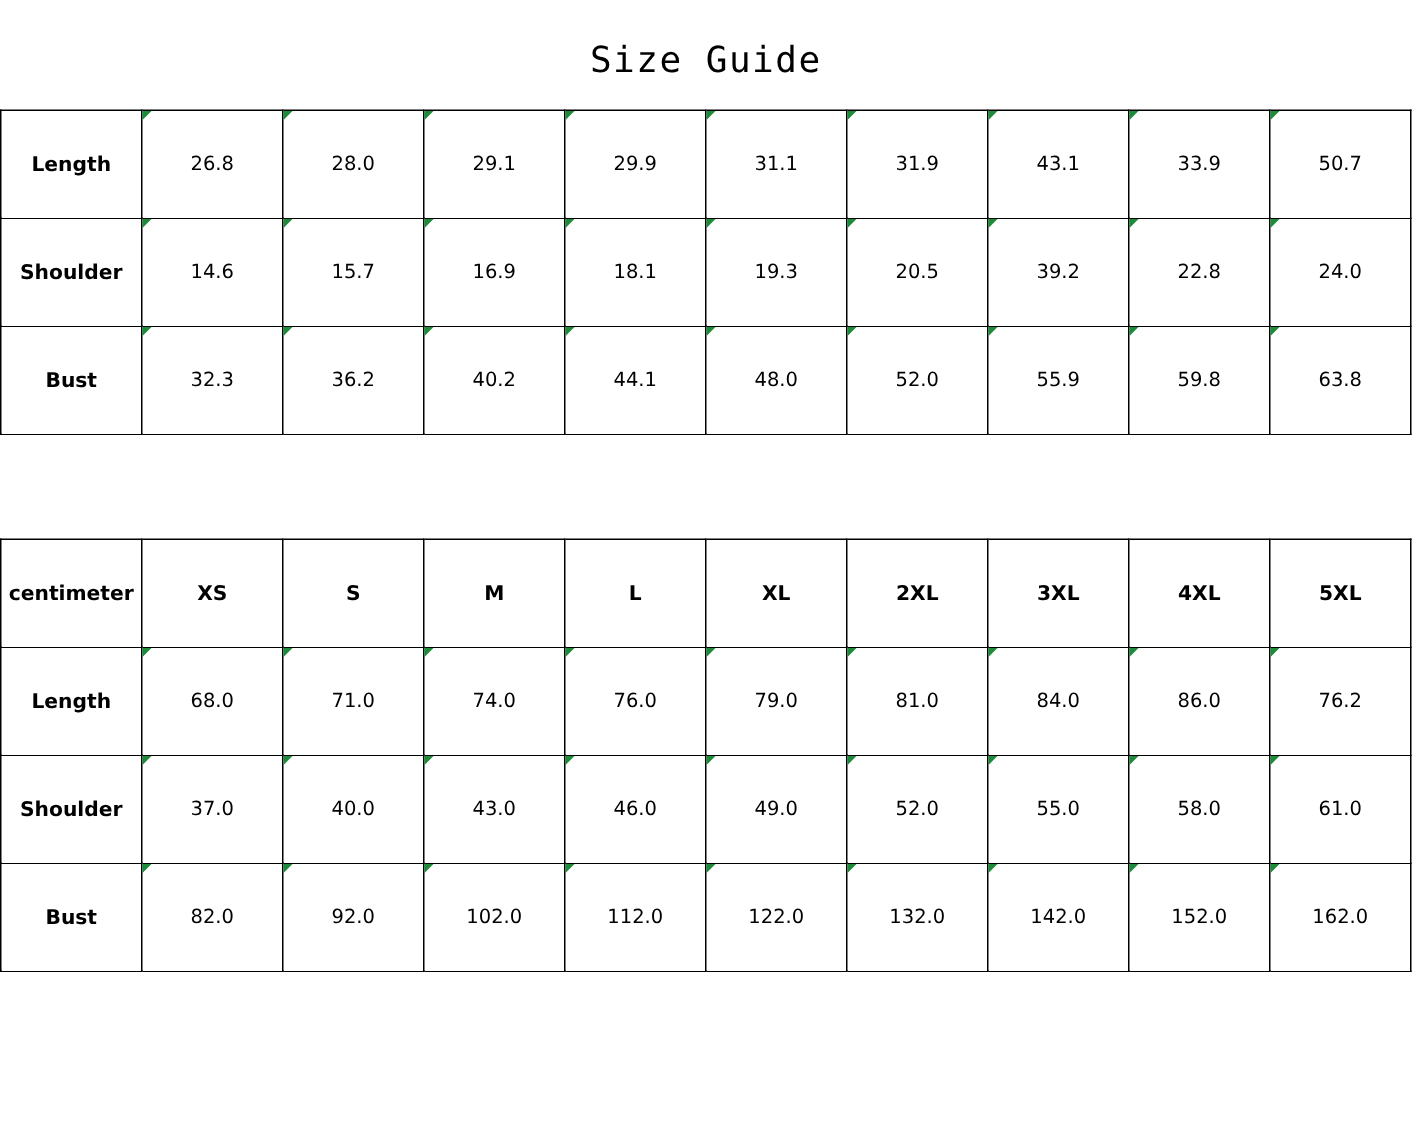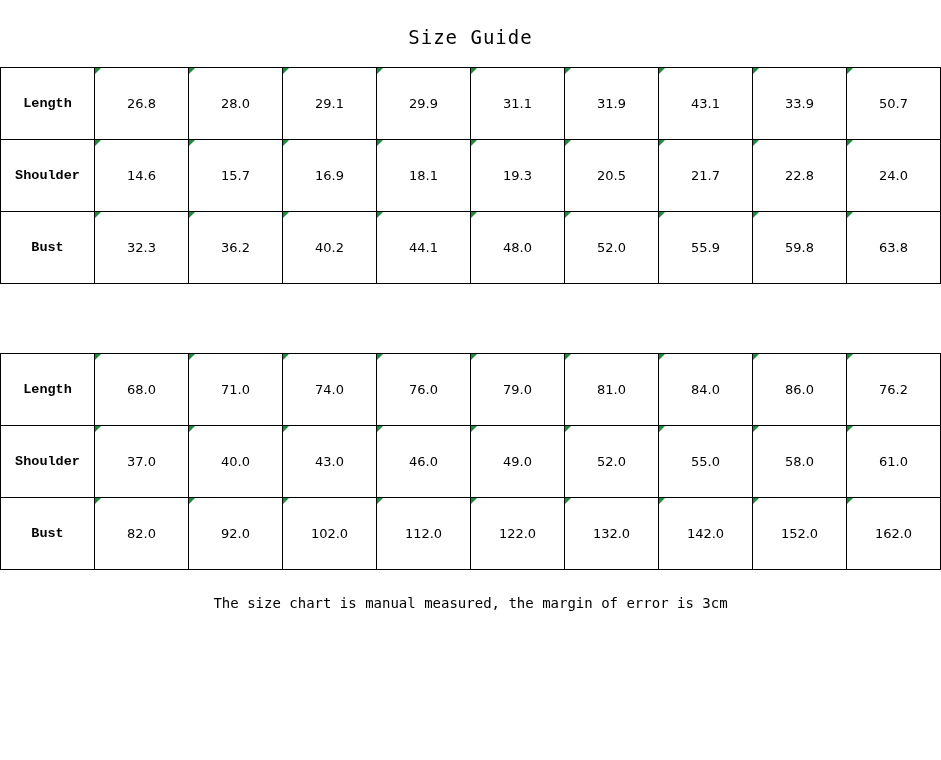--- a/index.html
+++ b/index.html
@@ -15,21 +15,21 @@
     overflow: hidden;
   }
   .page {
     position: relative;
     width: 941px;
     height: 760px;
     box-sizing: border-box;
   }
   .title {
     text-align: center;
-    font-size: 19px;
+    font-size: 24px;
     letter-spacing: 1px;
     padding-top: 26px;
     padding-bottom: 19px;
     font-family: "DejaVu Sans Mono", monospace;
     color: #000;
   }
   table.size-table {
     width: 941px;
     border-collapse: collapse;
     table-layout: fixed;
@@ -44,21 +44,20 @@
     position: relative;
     background: #ffffff;
   }
   table.size-table td.head {
     font-weight: bold;
     font-size: 13.5px;
   }
   table.size-table td.rowlabel {
     font-weight: bold;
     font-size: 13.5px;
-    font-family: Liberation Mono, monospace;
   }
   
   td.marked::before {
     content: "";
     position: absolute;
     top: 0;
     left: 0;
     width: 0;
     height: 0;
     border-top: 6px solid #1e8b3a;
@@ -113,21 +112,21 @@
           <td class="marked">50.7</td>
         </tr>
         <tr>
           <td class="rowlabel">Shoulder</td>
           <td class="marked">14.6</td>
           <td class="marked">15.7</td>
           <td class="marked">16.9</td>
           <td class="marked">18.1</td>
           <td class="marked">19.3</td>
           <td class="marked">20.5</td>
-          <td class="marked">21.7</td>
+          <td class="marked">39.2</td>
           <td class="marked">22.8</td>
           <td class="marked">24.0</td>
         </tr>
         <tr>
           <td class="rowlabel">Bust</td>
           <td class="marked">32.3</td>
           <td class="marked">36.2</td>
           <td class="marked">40.2</td>
           <td class="marked">44.1</td>
           <td class="marked">48.0</td>
@@ -149,20 +148,32 @@
         <col class="cx">
         <col class="cx">
         <col class="cx">
         <col class="cx">
         <col class="cx">
         <col class="cx">
         <col class="cx">
     </colgroup>
     <tbody id="tbody-cm">
         <tr>
+          <td class="head">centimeter</td>
+          <td class="head">XS</td>
+          <td class="head">S</td>
+          <td class="head">M</td>
+          <td class="head">L</td>
+          <td class="head">XL</td>
+          <td class="head">2XL</td>
+          <td class="head">3XL</td>
+          <td class="head">4XL</td>
+          <td class="head">5XL</td>
+        </tr>
+        <tr>
           <td class="rowlabel">Length</td>
           <td class="marked">68.0</td>
           <td class="marked">71.0</td>
           <td class="marked">74.0</td>
           <td class="marked">76.0</td>
           <td class="marked">79.0</td>
           <td class="marked">81.0</td>
           <td class="marked">84.0</td>
           <td class="marked">86.0</td>
           <td class="marked">76.2</td>
@@ -187,15 +198,14 @@
           <td class="marked">112.0</td>
           <td class="marked">122.0</td>
           <td class="marked">132.0</td>
           <td class="marked">142.0</td>
           <td class="marked">152.0</td>
           <td class="marked">162.0</td>
         </tr>
       </tbody>
   </table>
 
-  <div class="footnote">The size chart is manual measured, the margin of error is 3cm</div>
 
 </div>
 
 </body></html>

